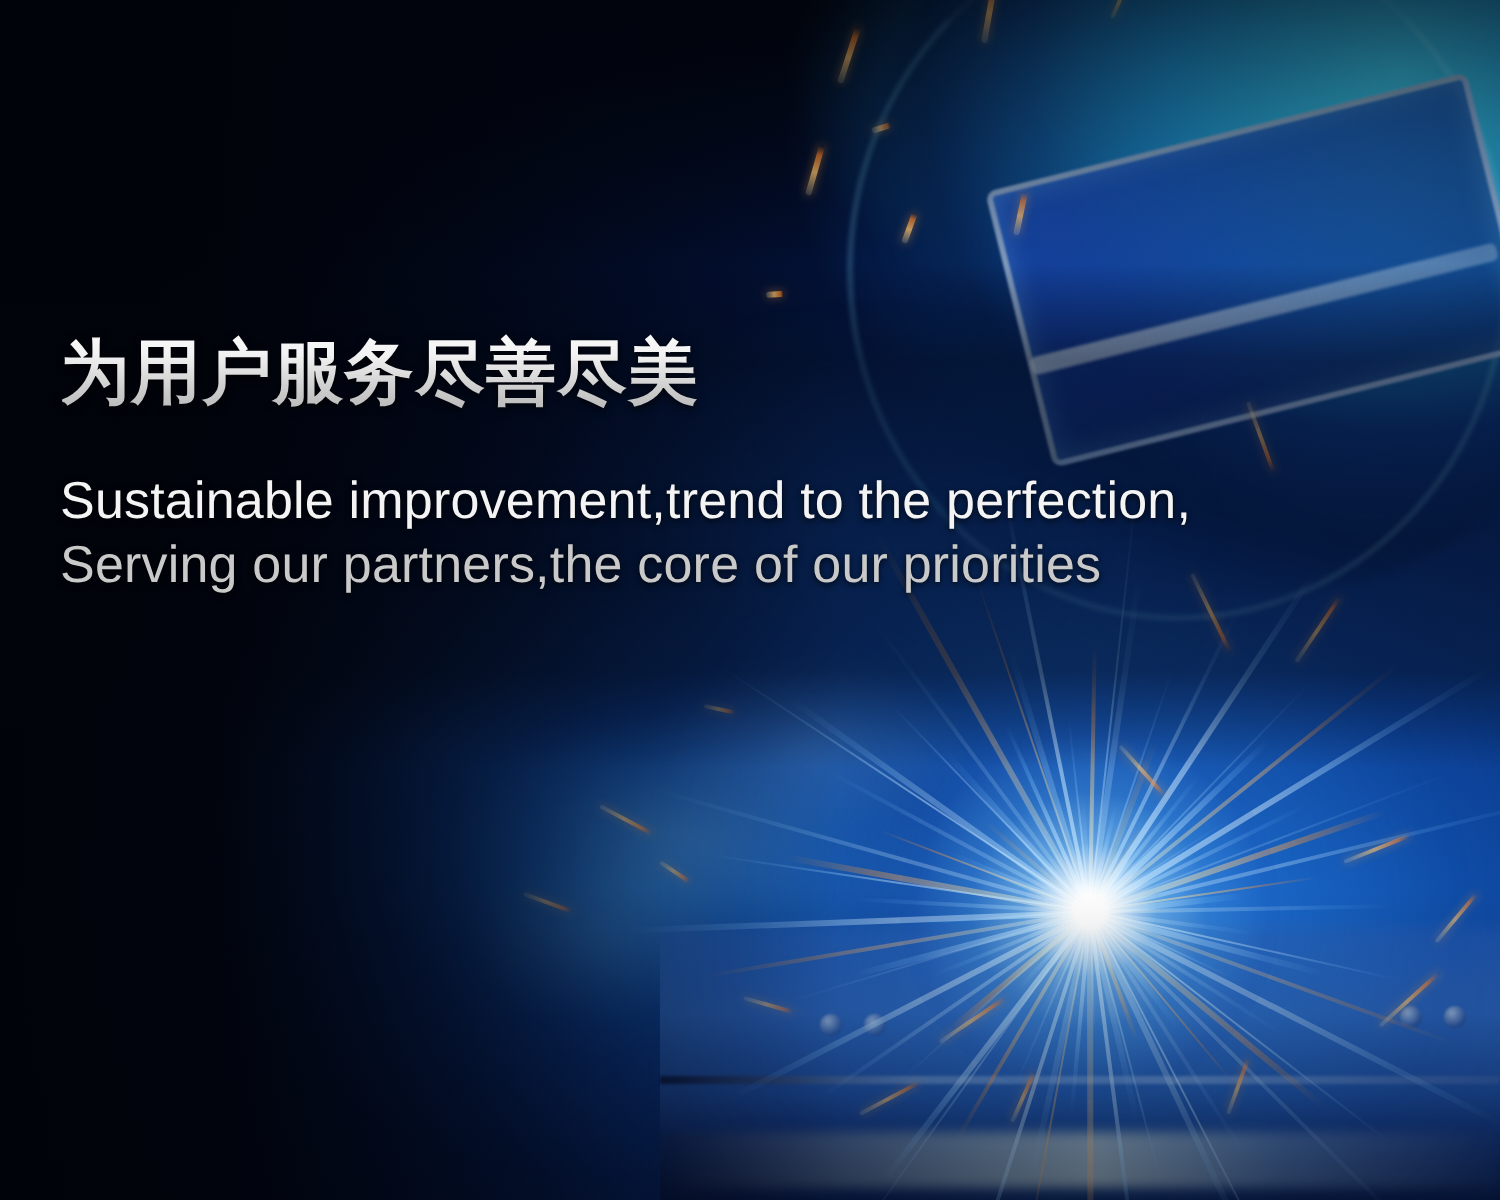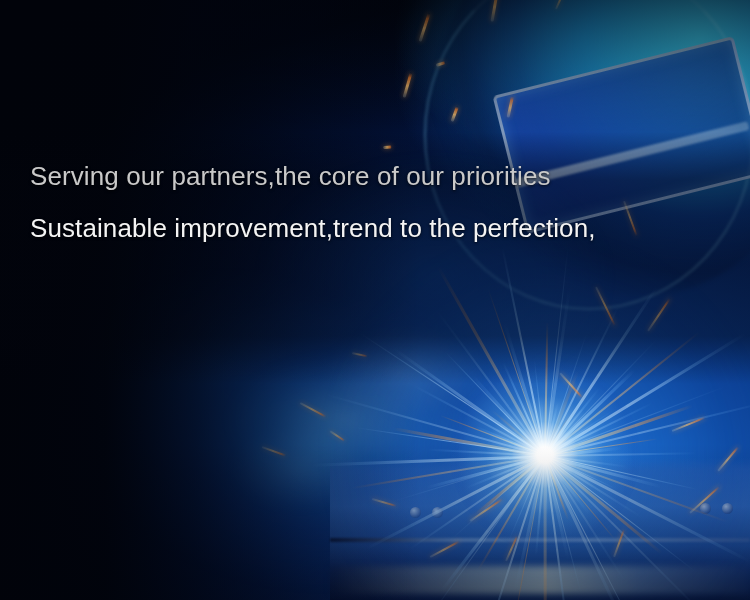--- a/index.html
+++ b/index.html
@@ -315,17 +315,18 @@
       <div class="streak" style="left: 372px; top: 498px; width: 26px; height: 2px; opacity: 0.58; transform: rotate(16deg); background: linear-gradient(90deg, rgba(255, 238, 200, 0.25), rgba(255, 196, 110, 0.95) 45%, rgba(255, 132, 40, 0.85) 80%, rgba(255, 110, 20, 0)); box-shadow: rgba(255, 160, 60, 0.55) 0px 0px 5px;"></div>
       <div class="streak" style="left: 506px; top: 560px; width: 28px; height: 2px; opacity: 0.64; transform: rotate(-66deg); background: linear-gradient(90deg, rgba(255, 238, 200, 0.25), rgba(255, 196, 110, 0.95) 45%, rgba(255, 132, 40, 0.85) 80%, rgba(255, 110, 20, 0)); box-shadow: rgba(255, 160, 60, 0.55) 0px 0px 5px;"></div>
       <div class="streak" style="left: 614px; top: 556px; width: 30px; height: 2px; opacity: 0.66; transform: rotate(-70deg); background: linear-gradient(90deg, rgba(255, 238, 200, 0.25), rgba(255, 196, 110, 0.95) 45%, rgba(255, 132, 40, 0.85) 80%, rgba(255, 110, 20, 0)); box-shadow: rgba(255, 160, 60, 0.55) 0px 0px 5px;"></div>
       <div class="streak" style="left: 672px; top: 430px; width: 36px; height: 2px; opacity: 0.7; transform: rotate(-22deg); background: linear-gradient(90deg, rgba(255, 238, 200, 0.25), rgba(255, 196, 110, 0.95) 45%, rgba(255, 132, 40, 0.85) 80%, rgba(255, 110, 20, 0)); box-shadow: rgba(255, 160, 60, 0.55) 0px 0px 5px;"></div>
     </div>
 
   <div class="bg-layer bg-vignette"></div>
   <div class="bg-layer bg-scrim"></div>
 
   <div id="copy">
+    <div class="cn-line">为用户服务尽善尽美</div>
+    <div class="en-line en-1">Sustainable improvement,trend to the perfection,</div>
     <div class="en-line en-2">Serving our partners,the core of our priorities</div>
-    <div class="en-line en-1">Sustainable improvement,trend to the perfection,</div>
   </div>
 
 </div>
 
 </body></html>

